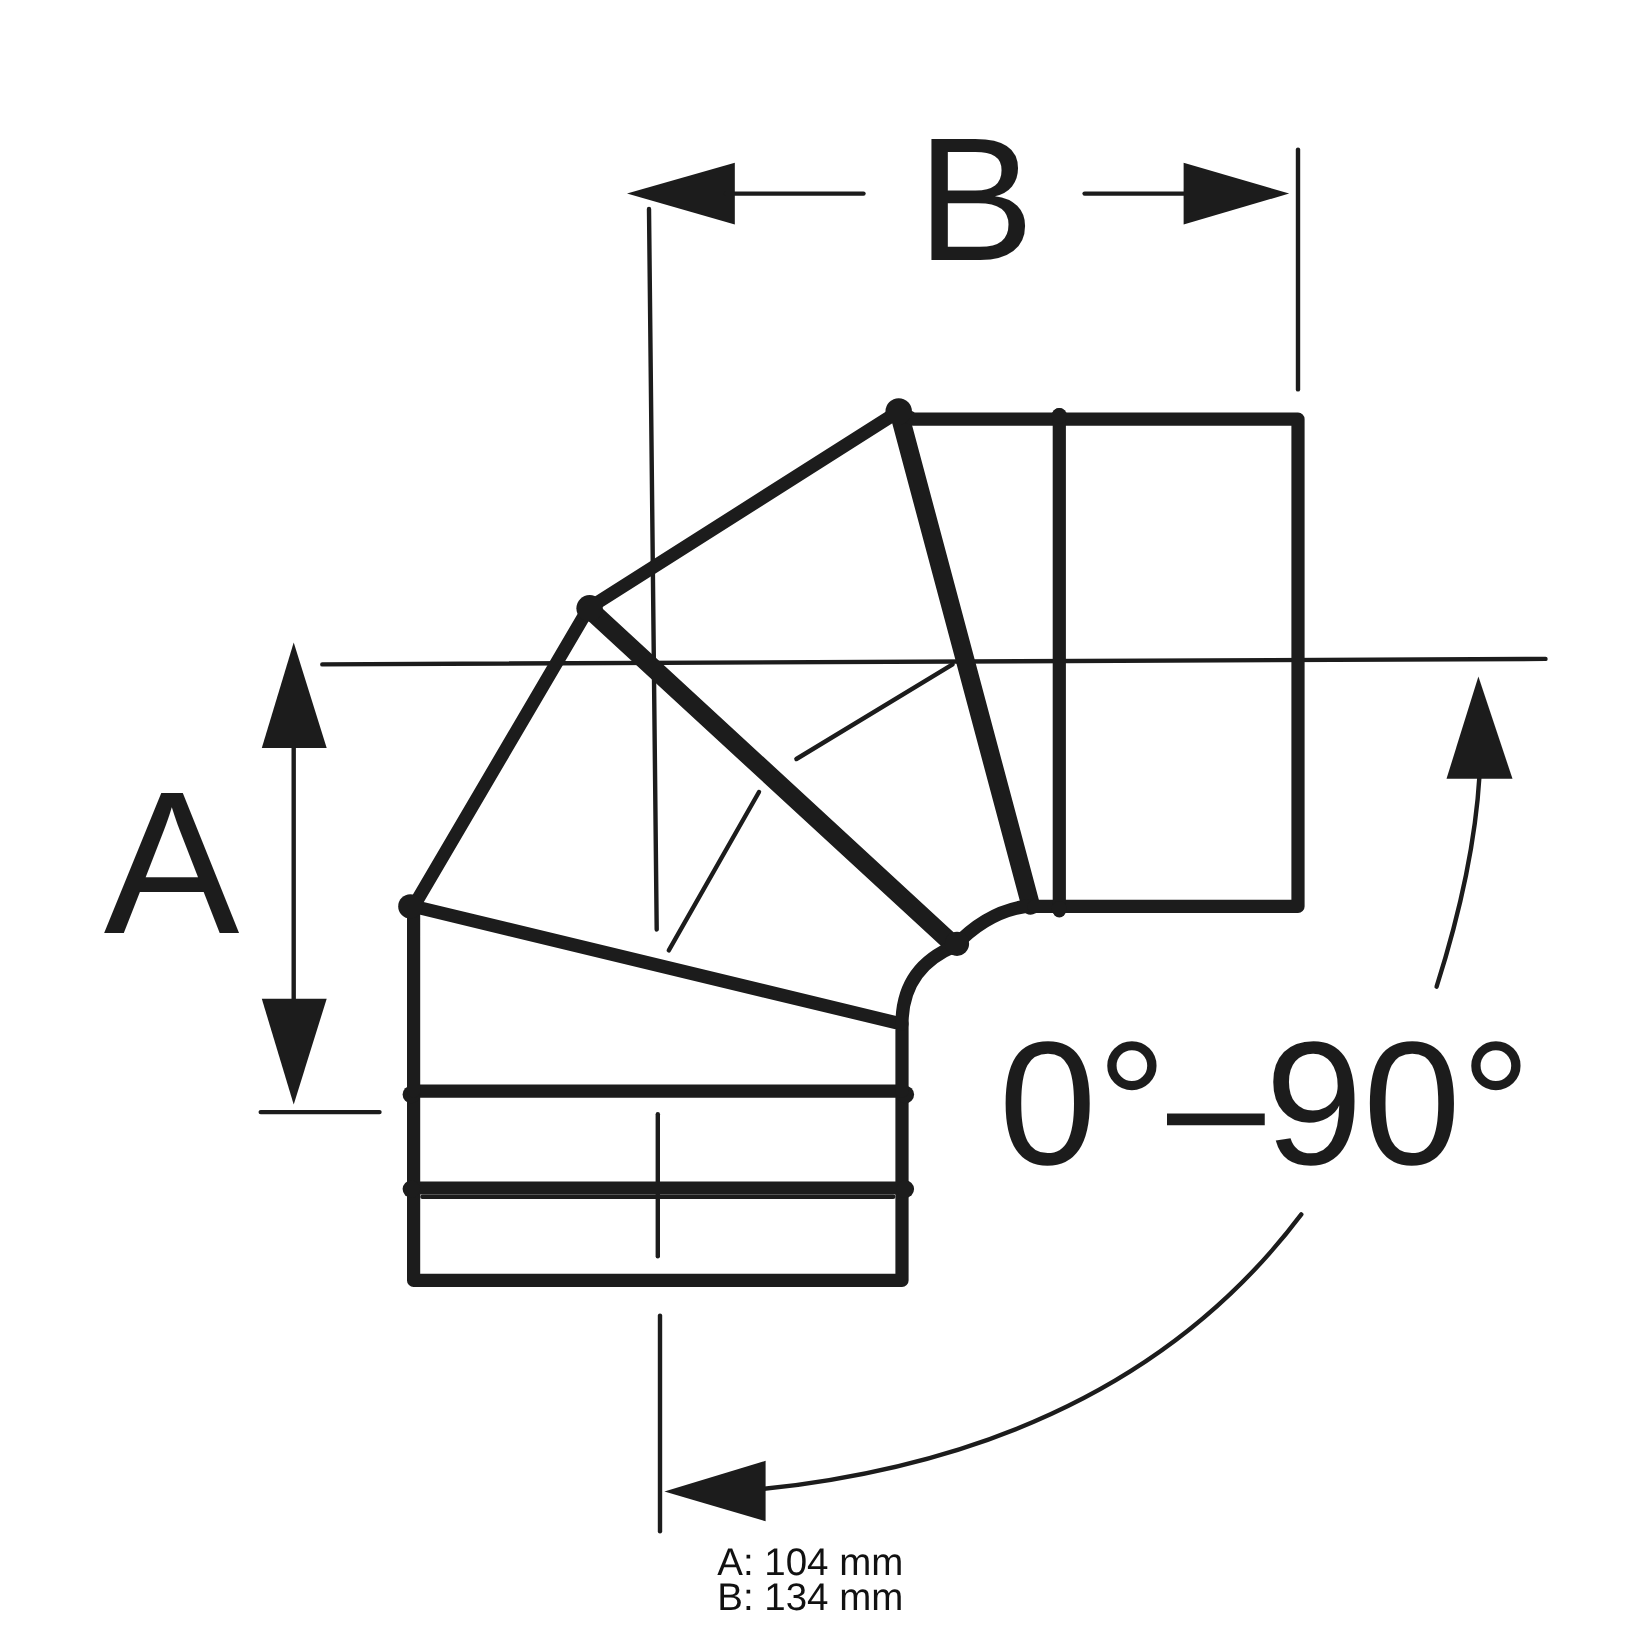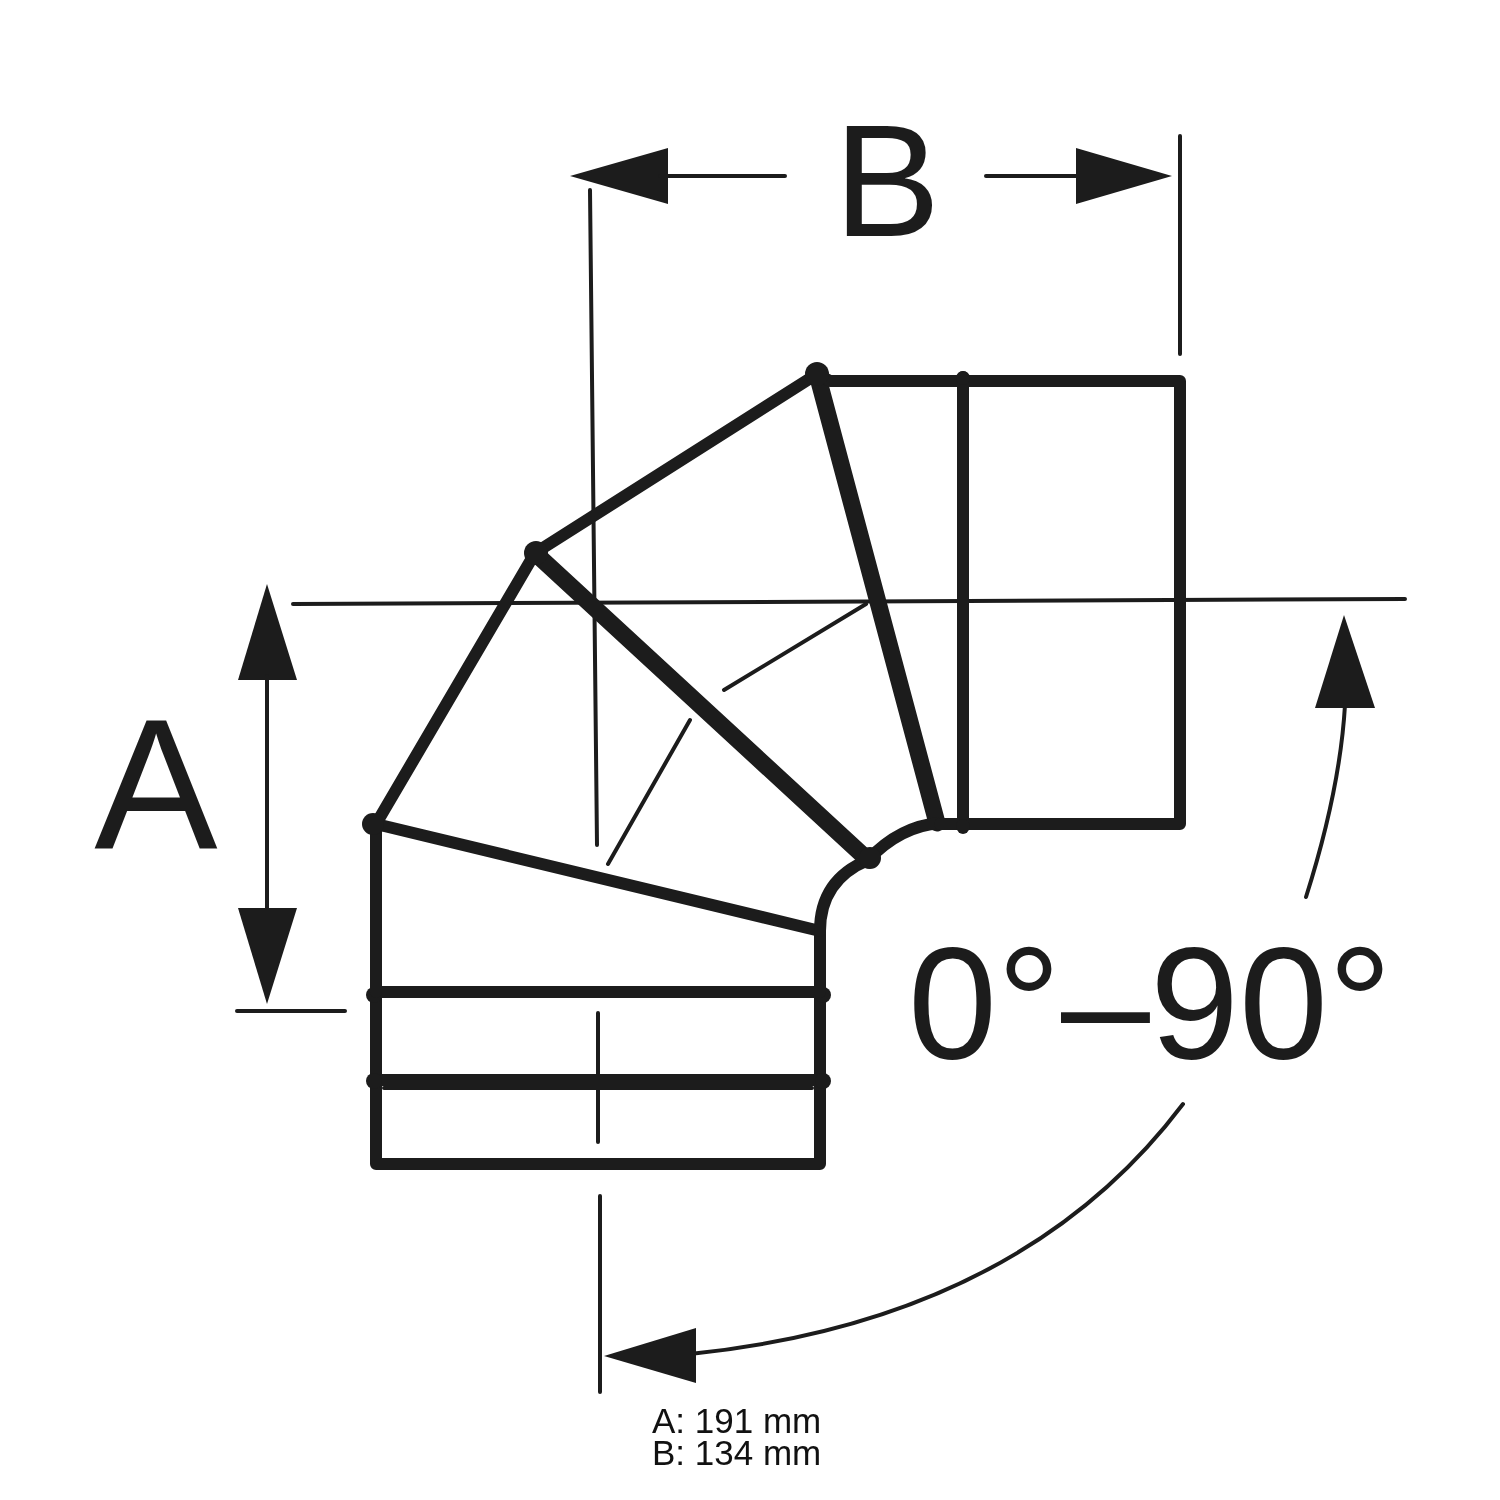--- a/index.html
+++ b/index.html
@@ -84,19 +84,19 @@
     <polygon class="fill" points="1344,615 1315,708 1375,708"></polygon>
     <path class="stk thin" d="M1183,1104 Q1020,1320 690,1354"></path>
     <polygon class="fill" points="604,1356 696,1328 696,1383"></polygon>
     <text class="big-label" x="1150" y="1058" font-size="160" text-anchor="middle">0°–90°</text>
   </g>
 </svg>
 
 <div class="dims">
   <div>
     <span>A:</span>
-    <span>191 mm</span>
+    <span>104 mm</span>
   </div>
   <div>
     <span>B:</span>
     <span>134 mm</span>
   </div>
 </div>
 
 </body></html>

